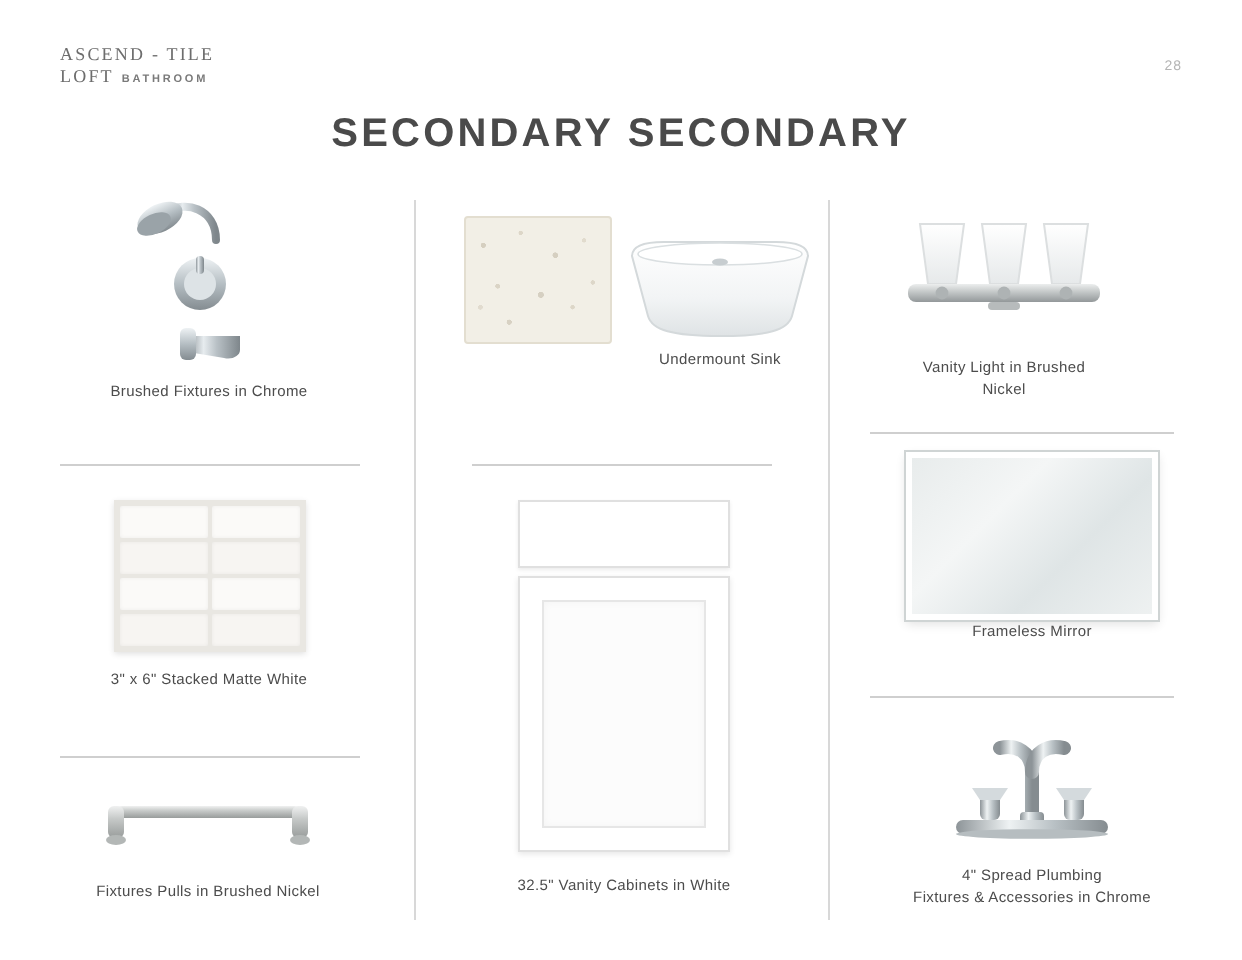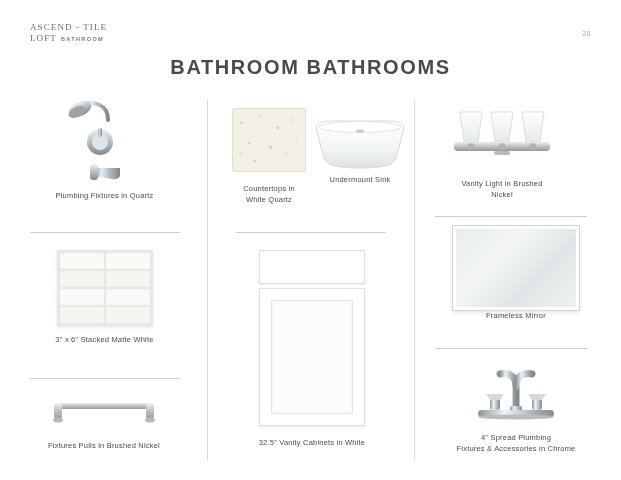--- a/index.html
+++ b/index.html
@@ -221,21 +221,21 @@
 
   <div class="brand">
     <div class="brand-line1">ASCEND - TILE</div>
     <div class="brand-row2">
       <div class="brand-line2">LOFT</div>
       <div class="brand-sub">BATHROOM</div>
     </div>
   </div>
   <div class="page-number">28</div>
 
-  <div class="page-title">BATHROOM BATHROOMS</div>
+  <div class="page-title">SECONDARY SECONDARY</div>
 
   <div class="vdivider left"></div>
   <div class="vdivider right"></div>
 
   <div class="item" style="left:22px; top:90px; width:165px;">
     <div class="art" style="height:100px;">
       <svg class="chrome-a" width="110" height="100" viewBox="0 0 110 100" aria-hidden="true">
         <defs>
           <linearGradient id="chr1" x1="0" y1="0" x2="1" y2="0">
             <stop offset="0%" stop-color="#8e969b"></stop>
@@ -256,21 +256,21 @@
         <ellipse cx="27" cy="22" rx="9" ry="5" fill="#9aa3a8" transform="rotate(-25 27 22)"></ellipse>
 
         <circle cx="50" cy="52" r="13" fill="url(#chr2)"></circle>
         <circle cx="50" cy="52" r="8" fill="#dde3e6"></circle>
         <rect x="48" y="38" width="4" height="9" rx="2" fill="url(#chr1)"></rect>
 
         <path d="M44 78 L70 78 L70 85 C70 88, 66 90, 62 89 L44 86 Z" fill="url(#chr1)"></path>
         <rect x="40" y="74" width="8" height="16" rx="3" fill="url(#chr2)"></rect>
       </svg>
     </div>
-    <div class="caption">Plumbing Fixtures in Quartz</div>
+    <div class="caption">Brushed Fixtures in Chrome</div>
   </div>
   <div class="hrule" style="left:30px; top:232px; width:150px;"></div>
 
   <div class="item" style="left:22px; top:250px; width:165px;">
     <div class="tilepanel">
       <div class="t"></div>
       <div class="t"></div>
       <div class="t offset-row"></div>
       <div class="t offset-row"></div>
       <div class="t"></div>
@@ -299,24 +299,20 @@
         <rect x="102" y="13" width="8" height="16" rx="3" fill="url(#nick1)"></rect>
         <ellipse cx="14" cy="30" rx="5" ry="2.5" fill="#b3b7b6"></ellipse>
         <ellipse cx="106" cy="30" rx="5" ry="2.5" fill="#b3b7b6"></ellipse>
       </svg>
     </div>
     <div class="caption" style="margin-top:10px;">Fixtures Pulls in Brushed Nickel</div>
   </div>
 
   <div class="item" style="left:215px; top:108px; width:108px;">
     <div class="quartz"></div>
-    <div class="caption" style="margin-top:11px;">
-      <div>Countertops in</div>
-      <div>White Quartz</div>
-    </div>
   </div>
 
   <div class="item" style="left:310px; top:118px; width:100px;">
     <div class="art" style="height:56px;">
       <svg width="96" height="54" viewBox="0 0 96 54" aria-hidden="true">
         <defs>
           <linearGradient id="sinkg" x1="0" y1="0" x2="0" y2="1">
             <stop offset="0%" stop-color="#ffffff"></stop>
             <stop offset="60%" stop-color="#f2f4f5"></stop>
             <stop offset="100%" stop-color="#dfe3e5"></stop>

